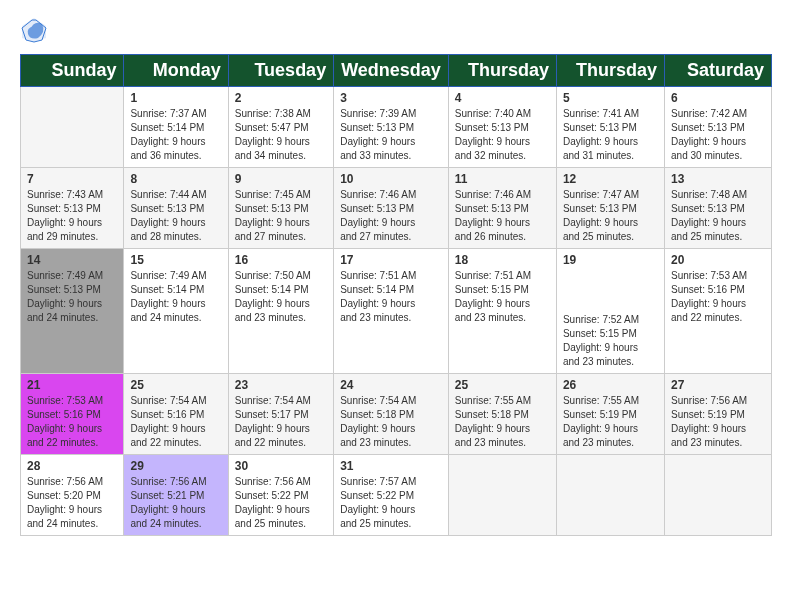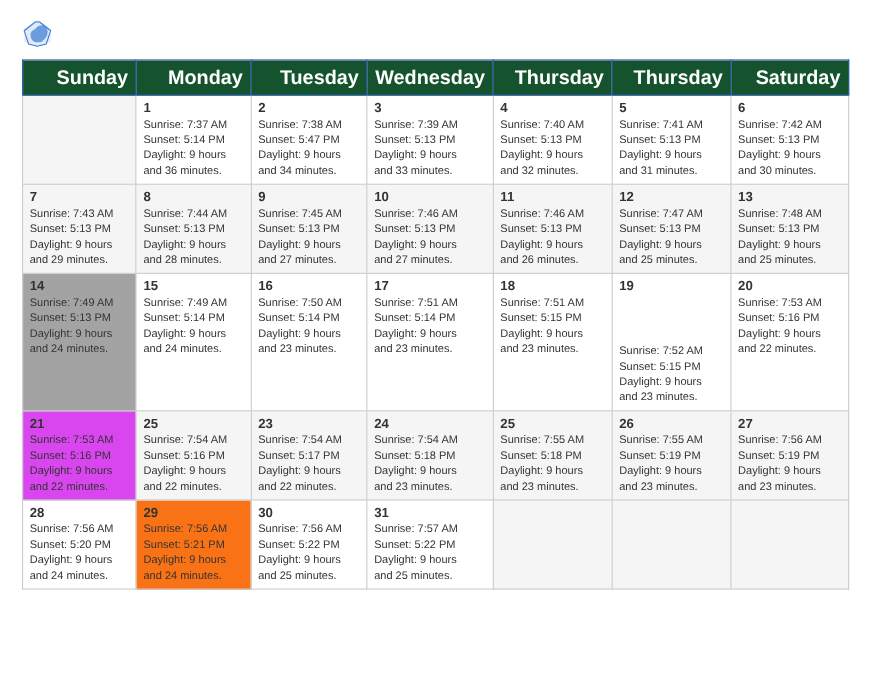--- a/index.html
+++ b/index.html
@@ -338,21 +338,21 @@
           </td>
         </tr>
         <tr>
           <td style="background: rgb(255, 255, 255);">
             <span class="day-num">28</span>
             <div class="day-info" style="white-space: pre-line;">Sunrise: 7:56 AM
 Sunset: 5:20 PM
 Daylight: 9 hours
 and 24 minutes.</div>
           </td>
-          <td style="background: #f97316;">
+          <td style="background: #c4b5fd;">
             <span class="day-num">29</span>
             <div class="day-info" style="white-space: pre-line;">Sunrise: 7:56 AM
 Sunset: 5:21 PM
 Daylight: 9 hours
 and 24 minutes.</div>
           </td>
           <td style="background: rgb(255, 255, 255);">
             <span class="day-num">30</span>
             <div class="day-info" style="white-space: pre-line;">Sunrise: 7:56 AM
 Sunset: 5:22 PM

